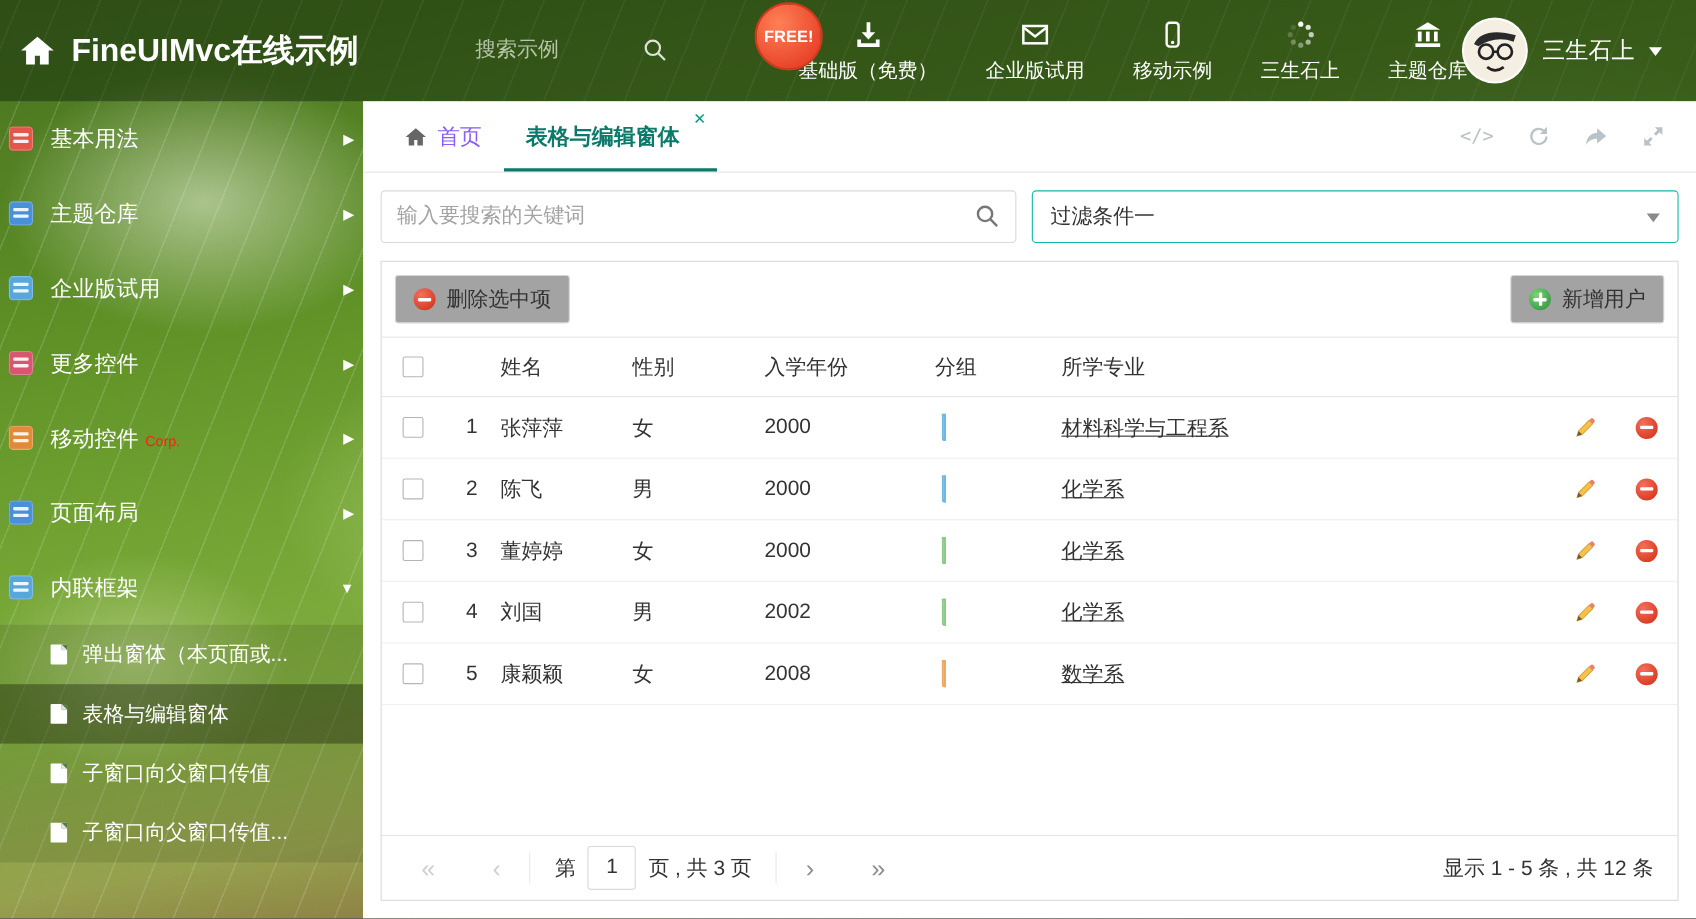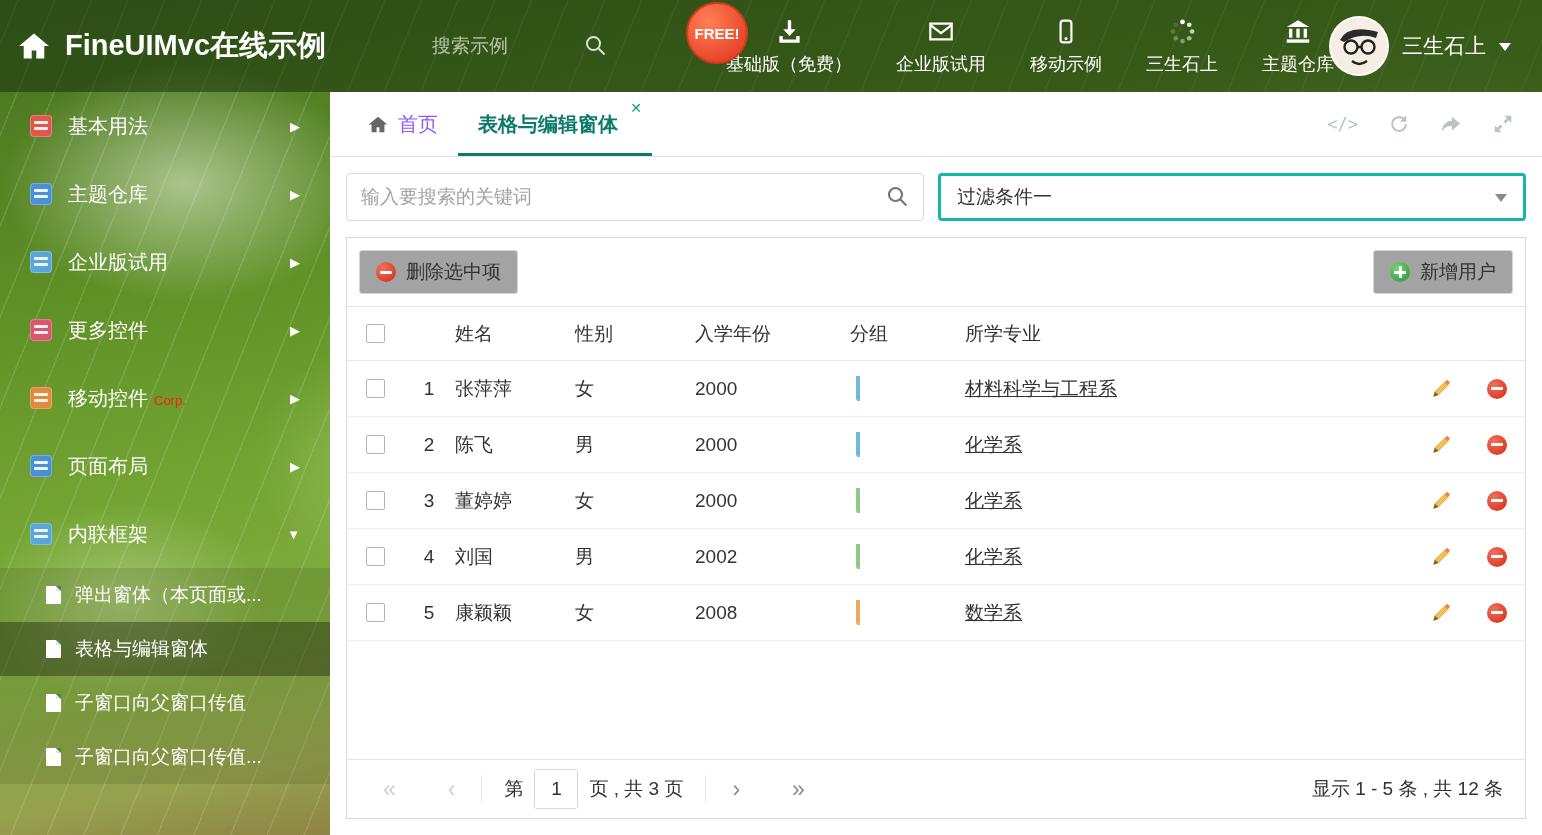--- a/index.html
+++ b/index.html
@@ -36,21 +36,21 @@
   .tn-icon{height:28px;display:flex;align-items:flex-end;}
   .tn-label{font-size:18px;color:#fff;}
   .top-user{position:absolute;right:31px;top:0;height:92px;display:flex;align-items:center;gap:13px;cursor:pointer;}
   .avatar{width:56px;height:56px;border-radius:50%;overflow:hidden;background:#f4efe2;
           border:2px solid rgba(255,255,255,0.85);flex:none;}
   .user-name{font-size:21px;white-space:nowrap;}
   .caret-down{width:0;height:0;border:6px solid transparent;border-top:8px solid #fff;margin-top:8px;}
 
   
   .sidebar{position:absolute;left:0;top:92px;width:330px;bottom:0;z-index:3;color:#fff;}
-  .menu-item{height:68px;display:flex;align-items:center;gap:16px;padding:0 30px;font-size:20px;cursor:pointer;}
+  .menu-item{height:68px;display:flex;align-items:center;gap:16px;padding:0 8px;font-size:20px;cursor:pointer;}
   .mi-icon{width:22px;height:22px;border-radius:4px;flex:none;position:relative;box-shadow:inset 0 0 0 1px rgba(255,255,255,0.25);}
   .mi-icon::after{content:"";position:absolute;left:4px;right:4px;top:6px;height:3px;border-radius:1px;
       background:rgba(255,255,255,0.9);box-shadow:0 6px 0 rgba(255,255,255,0.9);}
   .mi-text{flex:1;display:flex;align-items:baseline;gap:6px;white-space:nowrap;}
   .mi-badge{color:#ff1f0f;font-size:13px;}
   .mi-arrow{font-size:13px;line-height:1;}
   .submenu{background:rgba(0,0,0,0.10);}
   .sub-item{height:54px;display:flex;align-items:center;gap:14px;padding-left:46px;font-size:19px;cursor:pointer;white-space:nowrap;}
   .sub-item.active{background:rgba(0,0,0,0.32);}
   .page-icon{width:15px;height:18px;background:#fff;border-radius:1px;position:relative;flex:none;}
@@ -70,21 +70,21 @@
   .code-icon{font-family:"DejaVu Sans Mono",monospace;font-size:17px;}
 
   .content{flex:1;display:flex;flex-direction:column;padding:16px;min-height:0;}
   .search-row{display:flex;gap:14px;margin-bottom:16px;flex:none;}
   .search-box{width:578px;height:48px;border:1px solid #d9d9d9;border-radius:4px;position:relative;
               display:flex;align-items:center;box-sizing:border-box;}
   .search-box input{border:none;outline:none;flex:1;padding:0 44px 0 14px;font-size:19px;color:#333;
       font-family:"Liberation Sans","DejaVu Sans",sans-serif;background:transparent;}
   .search-box input::placeholder{color:#a3a3a3;}
   .search-glass{position:absolute;right:13px;color:#777;display:flex;cursor:pointer;}
-  .filter-select{flex:1;height:48px;border:3px solid #14b8a6;border-radius:4px;display:flex;align-items:center;
+  .filter-select{flex:1;height:48px;border:1px solid #14b8a6;border-radius:4px;display:flex;align-items:center;
       justify-content:space-between;padding:0 16px;font-size:19px;color:#333;cursor:pointer;box-sizing:border-box;}
   .filter-caret{width:0;height:0;border:6px solid transparent;border-top:8px solid #8a8a8a;margin-top:8px;}
 
   .panel{flex:1;border:1px solid #d9d9d9;display:flex;flex-direction:column;min-height:0;}
   .toolbar{display:flex;padding:12px;flex:none;}
   .btn{display:inline-flex;align-items:center;gap:10px;height:44px;padding:0 16px;border:1px solid #d5d5d5;
        border-radius:3px;background:#a3a3a3;font-size:19px;color:#333;cursor:pointer;white-space:nowrap;}
   .btn-add{margin-left:auto;}
   .icon-minus,.icon-plus{width:20px;height:20px;border-radius:50%;position:relative;flex:none;}
   .icon-minus{background:radial-gradient(circle at 35% 30%, #f2705c, #d93a22 78%);}

